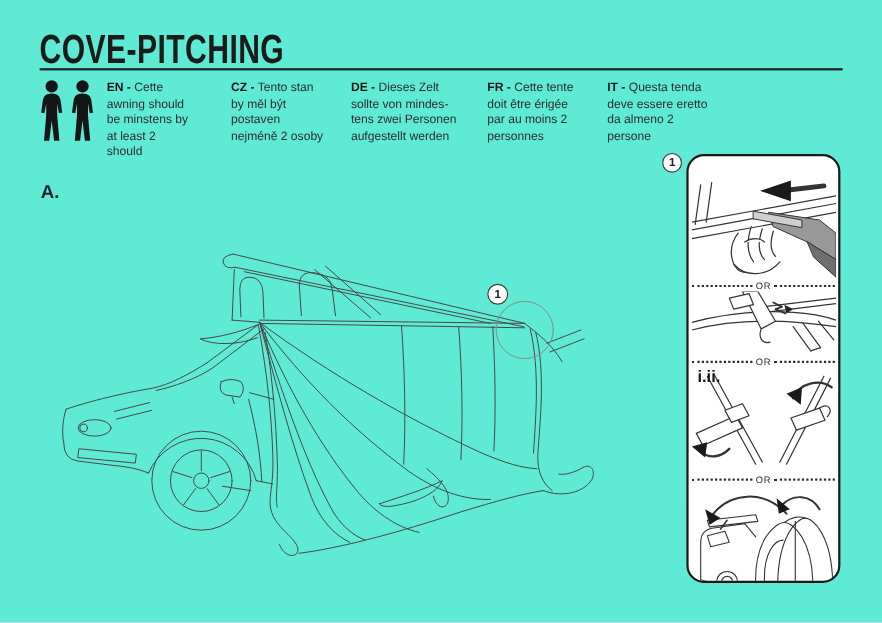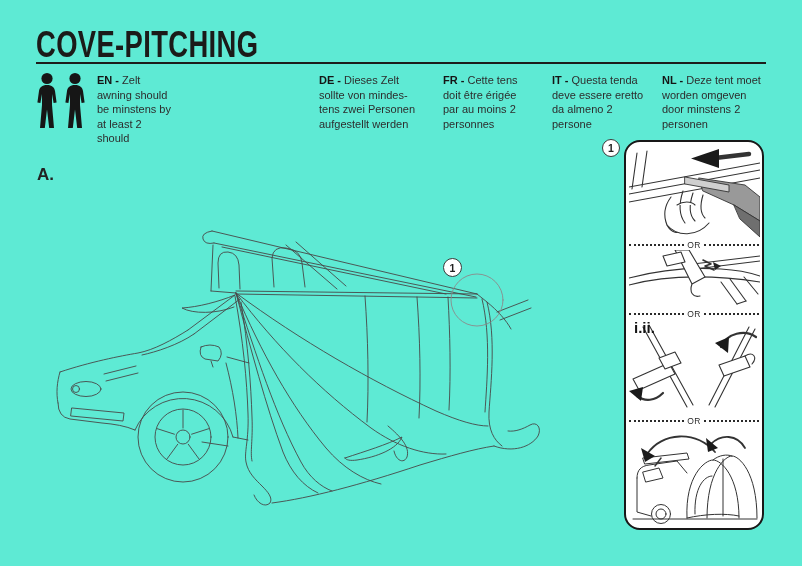--- a/index.html
+++ b/index.html
@@ -14,21 +14,21 @@
   .ln{white-space:nowrap;}
   .sectionA{position:absolute;left:37px;top:165px;font-size:17px;font-weight:700;color:#222;}
   .main-art{position:absolute;left:50px;top:190px;}
   .callout{position:absolute;box-sizing:border-box;border:1.4px solid #3a3a3a;border-radius:50%;
            background:#fff;display:flex;align-items:center;justify-content:center;
            font-size:10.5px;font-weight:700;color:#222;z-index:4;}
   #callout-main{left:443px;top:258px;width:19px;height:19px;}
   #callout-panel{left:602px;top:139px;width:18px;height:18px;}
   .panel{position:absolute;left:624px;top:140px;width:140px;height:390px;box-sizing:border-box;
          border:2.5px solid #181818;border-radius:16px;background:#fff;display:flex;
-         flex-direction:column;padding:3px 3px 2px 3px;overflow:hidden;z-index:2;}
+         flex-direction:column;padding:18px 3px 2px 3px;overflow:hidden;z-index:2;}
   .sec{flex:none;position:relative;}
   .divider{flex:none;height:11px;display:flex;align-items:center;}
   .dotline{flex:1;border-top:2px dotted #2a2a2a;height:0;}
   .or{font-size:8.5px;letter-spacing:0.5px;color:#2a2a2a;padding:0 3px;font-weight:400;}
   .substep{position:absolute;left:5px;top:0px;font-size:15px;font-weight:800;color:#151515;z-index:3;}
   svg{display:block;}
 </style>
 </head>
 <body>
 
@@ -42,49 +42,49 @@
       <circle cx="11" cy="7.5" r="5.6"></circle>
       <path d="M11,14 C16,14 18.4,16.5 19,20 L20.6,31.5 L17.6,32 L16,23 L16,34 L18,57 L13.2,57 L11,38.5 L8.8,57 L4,57 L6,34 L6,23 L4.4,32 L1.4,31.5 L3,20 C3.6,16.5 6,14 11,14 Z"></path>
     </g>
     <g fill="#161616" transform="translate(28,0)">
       <circle cx="11" cy="7.5" r="5.6"></circle>
       <path d="M11,14 C16,14 18.4,16.5 19,20 L20.6,31.5 L17.6,32 L16,23 L16,34 L18,57 L13.2,57 L11,38.5 L8.8,57 L4,57 L6,34 L6,23 L4.4,32 L1.4,31.5 L3,20 C3.6,16.5 6,14 11,14 Z"></path>
     </g>
   </svg>
 
   <div class="langcol" style="left:97px">
-    <div class="ln"><b>EN -</b> <span>Zelt</span></div>
+    <div class="ln"><b>EN -</b> <span>Cette</span></div>
     <div class="ln">awning should</div>
     <div class="ln">be minstens by</div>
     <div class="ln">at least 2</div>
     <div class="ln">should</div>
+  </div>
+  <div class="langcol" style="left:210px">
+    <div class="ln"><b>CZ -</b> <span>Tento stan</span></div>
+    <div class="ln">by měl být</div>
+    <div class="ln">postaven</div>
+    <div class="ln">nejméně 2 osoby</div>
   </div>
   <div class="langcol" style="left:319px;width:116px">
     <div class="ln"><b>DE -</b> <span>Dieses Zelt</span></div>
     <div class="ln">sollte von mindes-</div>
     <div class="ln">tens zwei Personen</div>
     <div class="ln">aufgestellt werden</div>
   </div>
   <div class="langcol" style="left:443px">
-    <div class="ln"><b>FR -</b> <span>Cette tens</span></div>
+    <div class="ln"><b>FR -</b> <span>Cette tente</span></div>
     <div class="ln">doit être érigée</div>
     <div class="ln">par au moins 2</div>
     <div class="ln">personnes</div>
   </div>
   <div class="langcol" style="left:552px">
     <div class="ln"><b>IT -</b> <span>Questa tenda</span></div>
     <div class="ln">deve essere eretto</div>
     <div class="ln">da almeno 2</div>
     <div class="ln">persone</div>
-  </div>
-  <div class="langcol" style="left:662px">
-    <div class="ln"><b>NL -</b> <span>Deze tent moet</span></div>
-    <div class="ln">worden omgeven</div>
-    <div class="ln">door minstens 2</div>
-    <div class="ln">personen</div>
   </div>
 
   <div class="sectionA">A.</div>
 
   <svg class="main-art" width="515" height="372" viewBox="0 0 515 372">
     <g fill="none" stroke="#474747" stroke-width="0.9" stroke-linecap="round" stroke-linejoin="round">
       <g>
         <path d="M162,41 L427,104"></path>
         <path d="M164,53 L426,107"></path>
         <path d="M162,41 Q151,43 153,49 Q155,55 164,53"></path>

